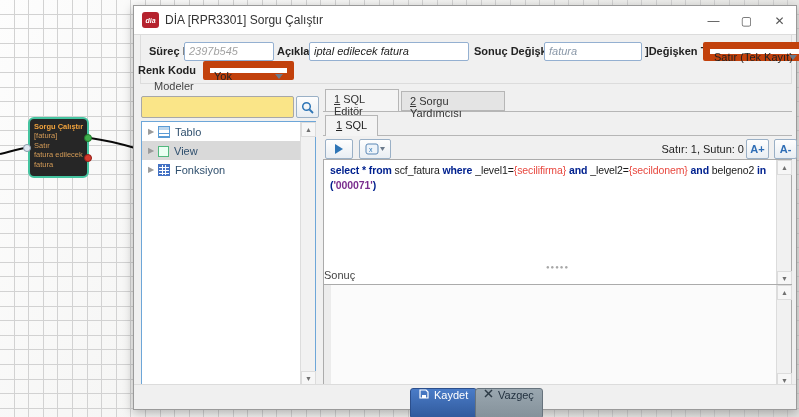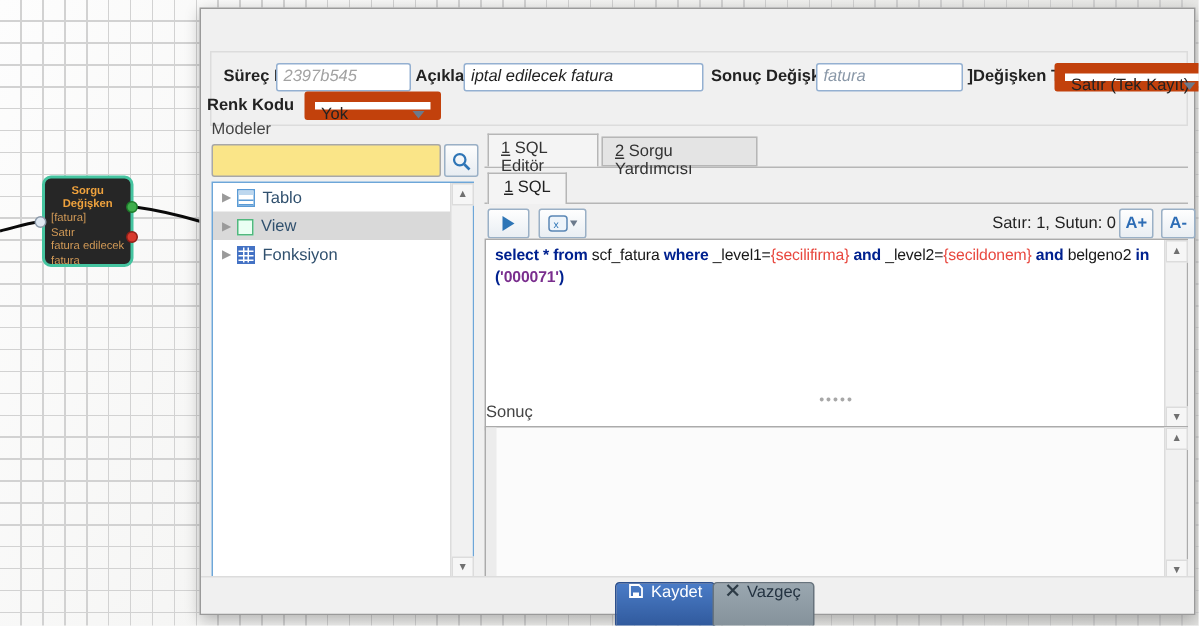--- a/index.html
+++ b/index.html
@@ -146,32 +146,41 @@
 </style>
 </head>
 <body>
 
 <svg id="wires">
   <path d="M0,154 C12,151 18,149 25,148" stroke="#0a0a0a" stroke-width="2" fill="none"></path>
   <path d="M90,138 C105,140 118,143 135,148" stroke="#0a0a0a" stroke-width="2" fill="none"></path>
 </svg>
 
 <div class="node">
-  <div class="node-title">Sorgu Değişken</div>
+  <div class="node-title">Sorgu Çalıştır</div>
   <div class="node-line">[fatura]</div>
   <div class="node-line">Satır</div>
   <div class="node-line">fatura edilecek</div>
   <div class="node-line">fatura</div>
 </div>
 <div class="port port-in"></div>
 <div class="port port-out-g"></div>
 <div class="port port-out-r"></div>
 
 <div class="dialog">
 
+  <div class="titlebar">
+    <div class="logo">dia</div>
+    <div class="title-text">DİA [RPR3301] Sorgu Çalıştır</div>
+    <div class="win-controls">
+      <div class="win-btn">—</div>
+      <div class="win-btn">▢</div>
+      <div class="win-btn">✕</div>
+    </div>
+  </div>
 
   <div class="groupbox"></div>
 
   <label class="fld" style="left:15px; top:39px;">Süreç Id</label>
   <div class="tbox dim" style="left:50px; top:36px; width:90px;">2397b545</div>
 
   <label class="fld" style="left:143px; top:39px;">Açıklama</label>
   <div class="tbox" style="left:175px; top:36px; width:160px;">iptal edilecek fatura</div>
 
   <label class="fld" style="left:340px; top:39px;">Sonuç Değişkeni [</label>
@@ -181,21 +190,21 @@
     <span>Satır (Tek Kayıt)</span>
     <span class="caret"></span>
   </div>
 
   <label class="fld" style="left:4px; top:58px;">Renk Kodu</label>
   <div class="combo" style="left:53px; top:55px; width:91px;">
     <span>Yok</span>
     <span class="caret"></span>
   </div>
 
-  <div class="sec-label" style="left:7px; top:74px;">Modeler</div>
+  <div class="sec-label" style="left:20px; top:74px;">Modeler</div>
   <input class="search-input" value="" style="">
   <div class="search-btn">
     <svg width="13" height="13" viewBox="0 0 13 13">
       <circle cx="5.5" cy="5.5" r="3.8" fill="none" stroke="#2e75b6" stroke-width="1.5"></circle>
       <line x1="8.5" y1="8.5" x2="12" y2="12" stroke="#2e75b6" stroke-width="1.8"></line>
     </svg>
   </div>
 
   <div class="tree-panel">
     <div class="tree-row">

